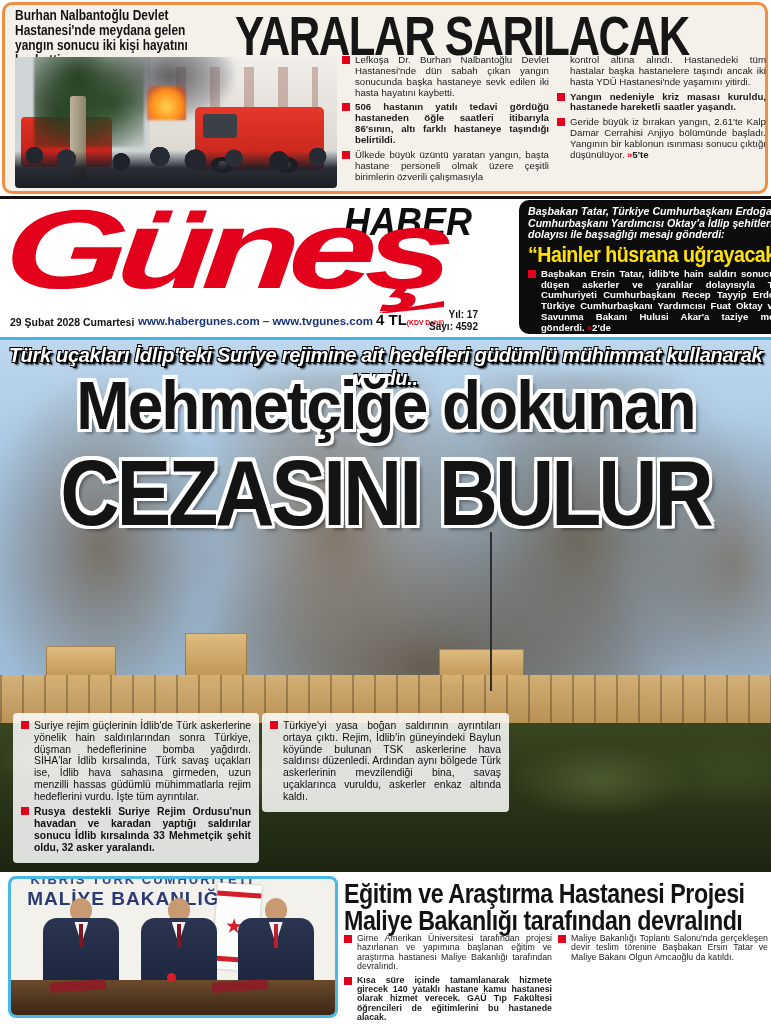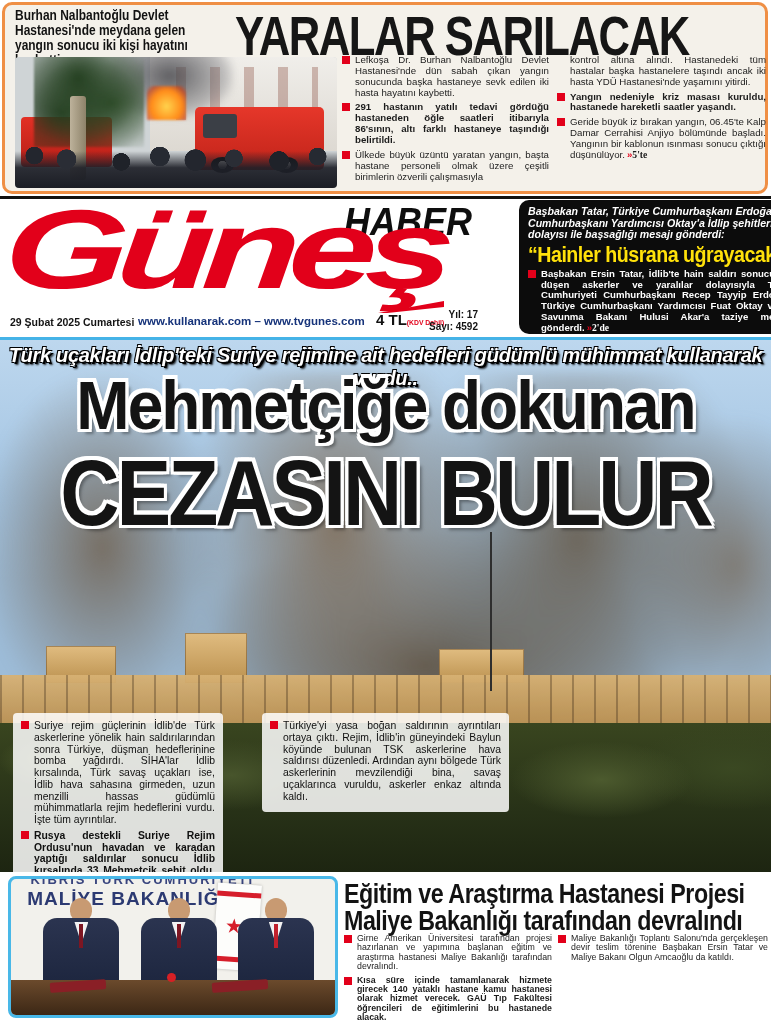--- a/index.html
+++ b/index.html
@@ -67,21 +67,21 @@
   }
 
   
   .news-col { position:absolute; font-size:9.7px; line-height:1.12; text-align:justify; color:#1c1c1c; }
   .tc-a { left:337px; top:50px; width:207px; }
   .tc-b { left:552px; top:50px; width:209px; }
   .item { position:relative; padding-left:13px; margin-bottom:4px; }
   .item .sq { position:absolute; left:0; top:1px; width:8px; height:8px; background:#e2001a; }
   .item.bold { font-weight:700; }
   .refmark { color:#e2001a; font-weight:700; margin-left:2px; }
-  .reftext { font-weight:700;font-family:Liberation Serif, serif; }
+  .reftext { font-weight:700; }
 
   
   .mast-rule { position:absolute; left:0; top:196px; width:771px; height:3px; background:#101010; }
   .masthead { position:absolute; left:0; top:199px; width:771px; height:138px; background:#fff; }
   .haber { position:absolute; left:250px; top:0px; width:222px; text-align:right;
     font-size:36px; font-style:italic; font-weight:700; color:#0e0e0e;
     letter-spacing:0px; transform:scaleY(1.08); transform-origin:right top; }
   .gunes { position:absolute; left:10px; top:-14px; font-size:112px; font-style:italic;
     font-weight:700; letter-spacing:-8px; color:#e2001a;
     transform:scale(1.42,1.0) skewX(-3deg); transform-origin:left top; }
@@ -134,21 +134,21 @@
       radial-gradient(ellipse 150px 60px at 95% 30%, #3a4822, transparent 70%),
       linear-gradient(#39451f 0%, #273117 60%, #1d2511 100%); }
   .strip { position:absolute; left:0; top:4px; width:100%; text-align:center;
     font-size:20px; font-style:italic; font-weight:700; color:#fff; letter-spacing:-.3px;
     text-shadow:-1px -1px 0 #000, 1px -1px 0 #000, -1px 1px 0 #000, 2px 2px 0 #000, 3px 3px 2px rgba(0,0,0,.85); }
   .hl-outline { position:absolute; left:0; width:100%; text-align:center; color:#141414; font-weight:700;
     text-shadow:-3px -3px 0 #fff, 3px -3px 0 #fff, -3px 3px 0 #fff, 3px 3px 0 #fff,
                 0 -3px 0 #fff, 0 3px 0 #fff, -3px 0 0 #fff, 3px 0 0 #fff, 5px 5px 3px rgba(0,0,0,.35); }
   .hl1 { top:26px; font-size:64px; letter-spacing:-2px; transform:scaleY(1.06); transform-origin:center top; }
   .hl2 { top:99px; font-size:82px; letter-spacing:-3px; transform:scaleY(1.14); transform-origin:center top; }
-  .photo-col { position:absolute; top:373px; width:210px; background:rgba(255,255,255,.85);
+  .photo-col { position:absolute; top:373px; width:246px; background:rgba(255,255,255,.85);
     border-radius:4px; padding:7px 8px 6px 8px; font-size:10.4px; line-height:1.13;
     text-align:justify; color:#101010; }
   .pc-a { left:13px; }
   .pc-b { left:262px; width:247px; }
 
   
   .bottom { position:absolute; left:0; top:872px; width:771px; height:152px; background:#fff; }
   .gov-photo { position:absolute; left:8px; top:4px; width:330px; height:142px;
     border:3px solid #49b8e8; border-radius:8px; overflow:hidden; background:#f2f1ec; }
   .gp-t1 { position:absolute; left:6%; top:-7px; width:90%; font-size:13px; font-weight:700;
@@ -204,37 +204,37 @@
       <div class="fp-truck2">
         <div class="fp-cab"></div>
         <div class="fp-wheel w1"></div>
         <div class="fp-wheel w2"></div>
       </div>
       <div class="fp-crowd"></div>
     </div>
 
     <div class="news-col tc-a">
       <p class="item"><span class="sq"></span><span>Lefkoşa Dr. Burhan Nalbantoğlu Devlet Hastanesi'nde dün sabah çıkan yangın sonucunda başka hastaneye sevk edilen iki hasta hayatını kaybetti.</span></p>
-      <p class="item bold"><span class="sq"></span><span>291 hastanın yatılı tedavi gördüğü hastaneden öğle saatleri itibarıyla 86'sının, altı farklı hastaneye taşındığı belirtildi.</span></p>
+      <p class="item bold"><span class="sq"></span><span>506 hastanın yatılı tedavi gördüğü hastaneden öğle saatleri itibarıyla 86'sının, altı farklı hastaneye taşındığı belirtildi.</span></p>
       <p class="item"><span class="sq"></span><span>Ülkede büyük üzüntü yaratan yangın, başta hastane personeli olmak üzere çeşitli birimlerin özverili çalışmasıyla</span></p>
     </div>
     <div class="news-col tc-b">
       <p class="item"><span>kontrol altına alındı. Hastanedeki tüm hastalar başka hastanelere taşındı ancak iki hasta YDÜ Hastanesi'nde yaşamını yitirdi.</span></p>
       <p class="item bold"><span class="sq"></span><span>Yangın nedeniyle kriz masası kuruldu, hastanede hareketli saatler yaşandı.</span></p>
-      <p class="item"><span class="sq"></span><span>Geride büyük iz bırakan yangın, 06.45'te Kalp Damar Cerrahisi Anjiyo bölümünde başladı. Yangının bir kablonun ısınması sonucu çıktığı düşünülüyor.</span><span class="refmark">»</span><span class="reftext">5'te</span></p>
+      <p class="item"><span class="sq"></span><span>Geride büyük iz bırakan yangın, 2.61'te Kalp Damar Cerrahisi Anjiyo bölümünde başladı. Yangının bir kablonun ısınması sonucu çıktığı düşünülüyor.</span><span class="refmark">»</span><span class="reftext">5'te</span></p>
     </div>
   </section>
 
   <div class="mast-rule"></div>
   <section class="masthead">
     <div class="haber">HABER</div>
     <div class="gunes">Güneş</div>
     <div class="swoosh"></div>
-    <div class="m-date">29 Şubat 2025 Cumartesi</div>
-    <div class="m-urls">www.kullanarak.com – www.tvgunes.com</div>
+    <div class="m-date">29 Şubat 2028 Cumartesi</div>
+    <div class="m-urls">www.habergunes.com – www.tvgunes.com</div>
     <div class="m-price"><span>4 TL</span><span class="note">(KDV Dahil)</span></div>
     <div class="m-issue">
       <div>Yıl: 17</div>
       <div>Sayı: 4592</div>
     </div>
 
     <div class="tatar-box">
       <p class="tb-intro">Başbakan Tatar, Türkiye Cumhurbaşkanı Erdoğan, Cumhurbaşkanı Yardımcısı Oktay'a İdlip şehitleri dolayısı ile başsağlığı mesajı gönderdi:</p>
       <div class="tb-headline">“Hainler hüsrana uğrayacak”</div>
       <p class="tb-body item"><span class="sq"></span><span>Başbakan Ersin Tatar, İdlib'te hain saldırı sonucu şehit düşen askerler ve yaralılar dolayısıyla Türkiye Cumhuriyeti Cumhurbaşkanı Recep Tayyip Erdoğan'a, Türkiye Cumhurbaşkanı Yardımcısı Fuat Oktay ve Milli Savunma Bakanı Hulusi Akar'a taziye mesajları gönderdi.</span><span class="refmark">»</span><span class="reftext">2'de</span></p>

